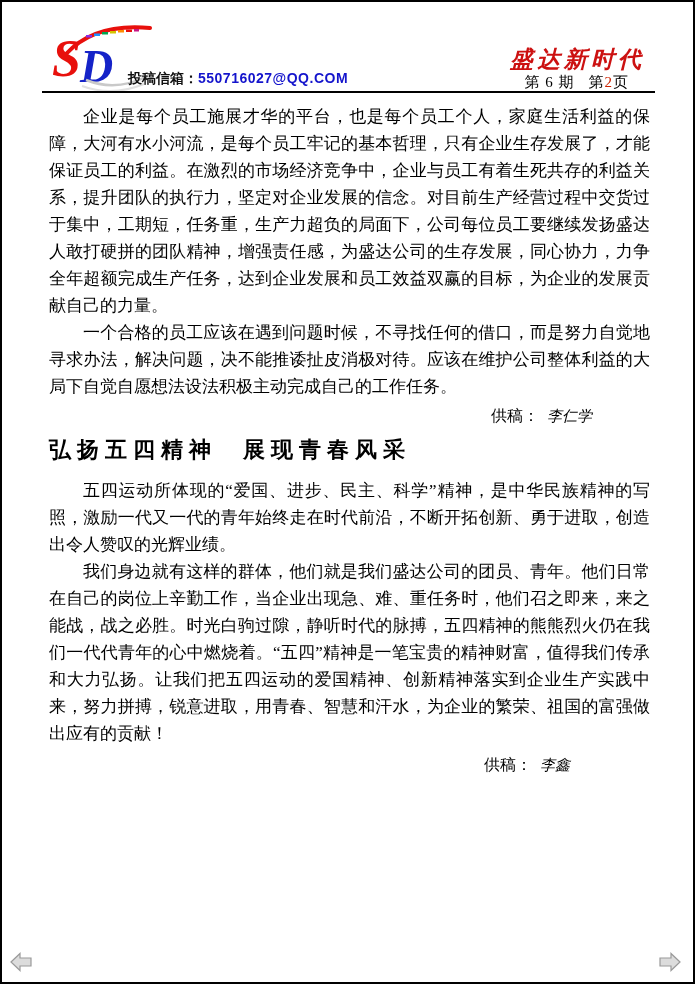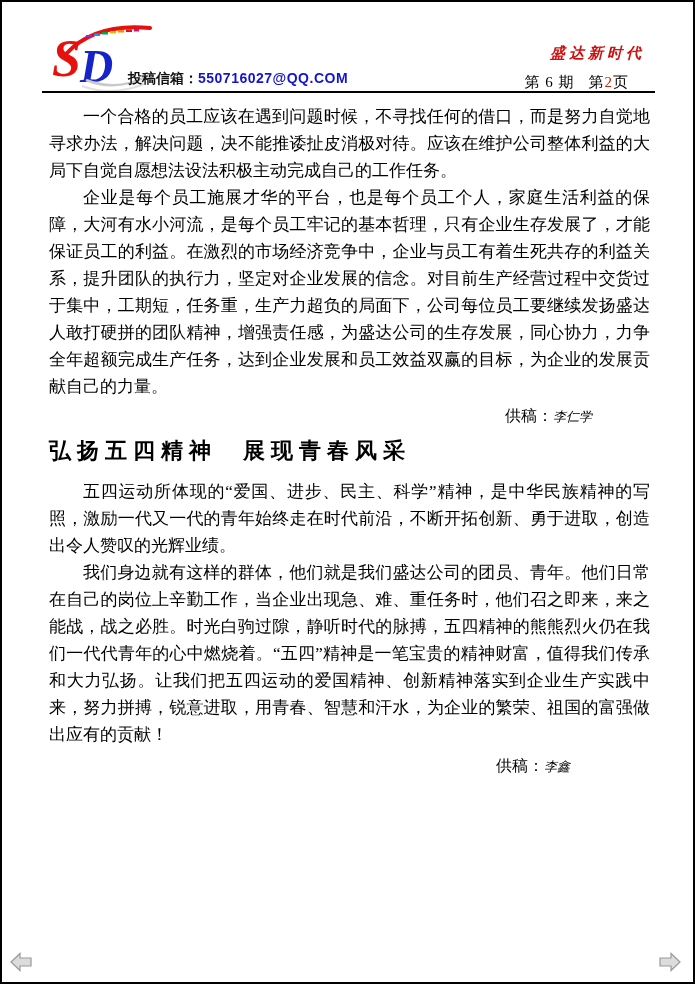--- a/index.html
+++ b/index.html
@@ -15,21 +15,21 @@
   .header { position:absolute; left:0; top:0; width:100%; height:96px; }
   .logo { position:absolute; left:50px; top:16px; }
   .email-line {
     position:absolute; left:126px; top:68px; white-space:nowrap;
     font-family:"Liberation Sans","DejaVu Sans",sans-serif; font-size:14px;text-align:right;
   }
   .email-label { color:#111; font-weight:bold; }
   .email-value { color:#1414cc; font-weight:bold; letter-spacing:.5px; }
   .masthead {
     position:absolute; right:48px; top:42px;
-    color:#cc1111; font-size:15px; font-weight:bold; font-style:italic;
+    color:#cc1111; font-size:23px; font-weight:bold; font-style:italic;
     letter-spacing:4px; font-family:"Liberation Serif","DejaVu Serif",serif;
     white-space:nowrap;
   }
   .issue-line {
     position:absolute; right:64px; top:71px; white-space:nowrap;
     font-size:15px; color:#000; letter-spacing:1px;
   }
   .issue-text { margin-right:14px; }
   .page-num { color:#cc2200; }
   .header-rule {
@@ -42,21 +42,21 @@
     margin:0; font-size:17px; line-height:27px; color:#000;
     text-align:justify; text-indent:2em;
   }
   .byline {
     font-size:16px; line-height:26px; text-align:right; color:#000;
     white-space:nowrap;
   }
   .byline-1 { padding-right:58px; margin-top:3px; margin-bottom:2px; }
   .byline-2 { padding-right:80px; margin-top:5px; }
   .byline-name {
-    margin-left:0; font-size:13px; font-style:italic;
+    margin-left:8px; font-size:15px; font-style:italic;
     font-family:Liberation Serif, serif;
   }
   .headline {
     margin:7px 0 9px 0; text-align:left;
     font-family:Liberation Mono, monospace;
     font-size:22px; font-weight:bold; letter-spacing:6px; color:#000;
     line-height:32px; white-space:nowrap;
   }
   .headline-gap { display:inline-block; width:26px; }
   
@@ -103,22 +103,22 @@
 
     <div class="issue-line">
       <span class="issue-text">第 6 期</span><span>第</span><span class="page-num">2</span><span>页</span>
     </div>
 
     <div class="header-rule"></div>
   </div>
 
   <div class="content">
 
+    <p class="body-p">企业是每个员工施展才华的平台，也是每个员工个人，家庭生活利益的保障，大河有水小河流，是每个员工牢记的基本哲理，只有企业生存发展了，才能保证员工的利益。在激烈的市场经济竞争中，企业与员工有着生死共存的利益关系，提升团队的执行力，坚定对企业发展的信念。对目前生产经营过程中交货过于集中，工期短，任务重，生产力超负的局面下，公司每位员工要继续发扬盛达人敢打硬拼的团队精神，增强责任感，为盛达公司的生存发展，同心协力，力争全年超额完成生产任务，达到企业发展和员工效益双赢的目标，为企业的发展贡献自己的力量。</p>
     <p class="body-p">一个合格的员工应该在遇到问题时候，不寻找任何的借口，而是努力自觉地寻求办法，解决问题，决不能推诿扯皮消极对待。应该在维护公司整体利益的大局下自觉自愿想法设法积极主动完成自己的工作任务。</p>
-    <p class="body-p">企业是每个员工施展才华的平台，也是每个员工个人，家庭生活利益的保障，大河有水小河流，是每个员工牢记的基本哲理，只有企业生存发展了，才能保证员工的利益。在激烈的市场经济竞争中，企业与员工有着生死共存的利益关系，提升团队的执行力，坚定对企业发展的信念。对目前生产经营过程中交货过于集中，工期短，任务重，生产力超负的局面下，公司每位员工要继续发扬盛达人敢打硬拼的团队精神，增强责任感，为盛达公司的生存发展，同心协力，力争全年超额完成生产任务，达到企业发展和员工效益双赢的目标，为企业的发展贡献自己的力量。</p>
 
     <div class="byline byline-1">
       <span>供稿：</span><span class="byline-name">李仁学</span>
     </div>
 
     <h2 class="headline">
       <span>弘扬五四精神</span><span class="headline-gap"></span><span>展现青春风采</span>
     </h2>
 
     <p class="body-p">五四运动所体现的“爱国、进步、民主、科学”精神，是中华民族精神的写照，激励一代又一代的青年始终走在时代前沿，不断开拓创新、勇于进取，创造出令人赞叹的光辉业绩。</p>

